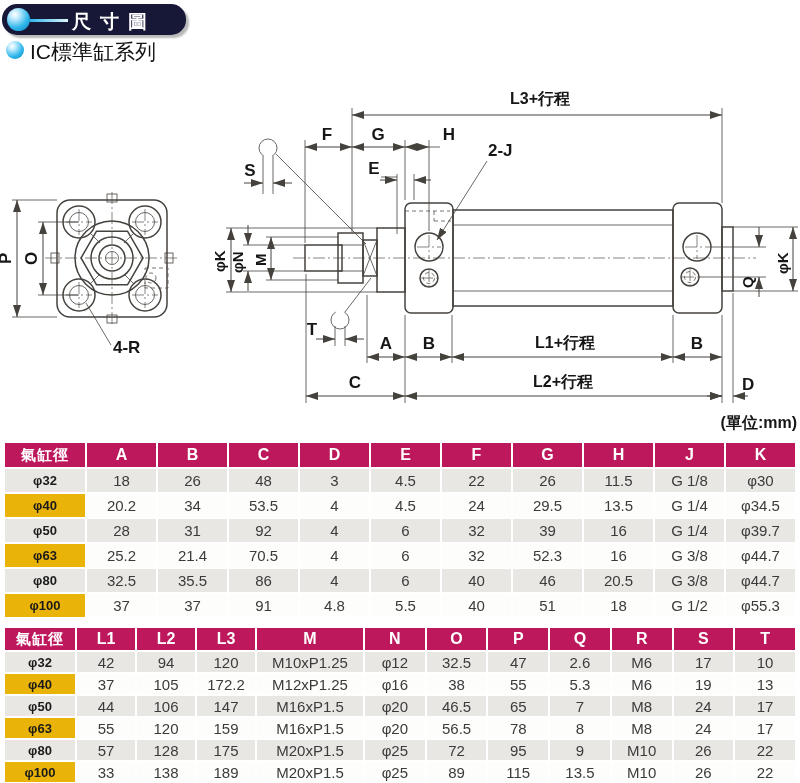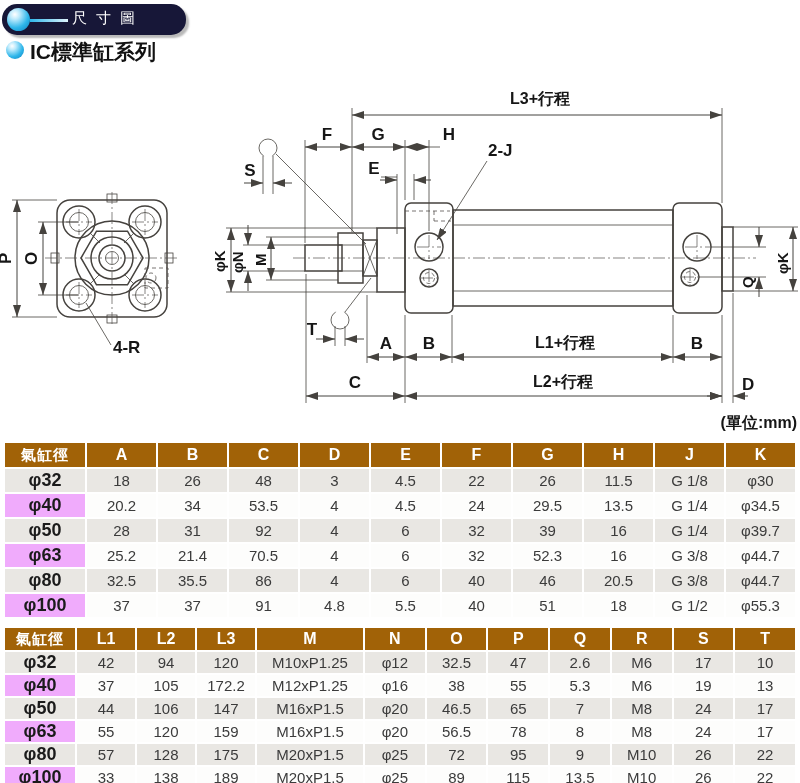--- a/index.html
+++ b/index.html
@@ -6,52 +6,52 @@
   html,body { width:800px; height:783px; background:#fff; font-family:"Liberation Sans", sans-serif; overflow:hidden; }
 
   
   .badge { position:absolute; left:2px; top:4px; width:184px; height:31px;
            background:#171738; border-radius:15px 15px 15px 15px;
            box-shadow:3px 3px 2px #b9b9b9; }
   .ball { display:inline-block; border-radius:50%;
           background:radial-gradient(circle at 34% 28%, #ffffff 0%, #bdeafc 22%, #2eb6ea 60%, #0d7fbd 100%); }
   .badge .ball { position:absolute; left:5px; top:4px; width:23px; height:23px; }
   .badge-line { position:absolute; left:28px; top:15px; width:38px; height:3px; background:linear-gradient(90deg,#2eb6ea,#dff4fd); }
-  .badge-text { position:absolute; left:70px; top:5px; color:#fff; font-weight:normal; font-size:15px; letter-spacing:9px; white-space:nowrap; }
+  .badge-text { position:absolute; left:70px; top:5px; color:#fff; font-weight:bold; font-size:19px; letter-spacing:9px; white-space:nowrap; }
 
   .series { position:absolute; left:6px; top:38px; height:26px; }
   .series .ball { position:absolute; left:0; top:3px; width:18px; height:18px; }
-  .series-title { position:absolute; left:24px; top:0; font-size:21px; font-weight:bold; color:#121212; white-space:nowrap; }
+  .series-title { position:absolute; left:24px; top:0; font-size:21px; font-weight:normal; color:#121212; white-space:nowrap; }
 
   
   #drawing { position:absolute; left:0; top:82px; }
   .out   { fill:none; stroke:#45423e; stroke-width:1.5; }
   .thin  { fill:none; stroke:#45423e; stroke-width:0.8; }
   .dim   { fill:none; stroke:#45423e; stroke-width:1; }
   .cl    { fill:none; stroke:#55524e; stroke-width:0.7; stroke-dasharray:12 3 2 3; }
   .hid   { fill:none; stroke:#55524e; stroke-width:0.8; stroke-dasharray:4 3; }
   .lbl   { font-weight:bold; font-size:17px; fill:#161616; }
   .lblS  { font-weight:bold; font-size:15px; fill:#161616; }
   .lblC  { font-weight:bold; font-size:16px; fill:#161616; }
   .mid   { text-anchor:middle; }
   .endA  { text-anchor:end; }
 
   
   table { border-collapse:collapse; table-layout:fixed; width:794px; }
   #table1 { position:absolute; left:3px; top:441px; }
   #table2 { position:absolute; left:3px; top:626px; }
-  th { background:#a16207; color:#fff; font-weight:bold; font-size:16px; height:26px; border:2px solid #fff; text-align:center; }
+  th { background:#be185d; color:#fff; font-weight:bold; font-size:16px; height:26px; border:2px solid #fff; text-align:center; }
   #table2 th { height:24px; }
   th:first-child { font-size:15px; letter-spacing:1px; }
   td { text-align:center; font-size:15px; color:#3b3b3b; height:25px; border:2px solid #fff; }
   #table2 td { height:22px; }
   tr.odd  td { background:#e9e7e3; }
   tr.even td { background:#fdfdfc; }
-  td:first-child { font-weight:bold; color:#1b1b1b; font-size:18px; background:#e9e7e3; }
-  tr.even td:first-child { background:#f0abfc; }
+  td:first-child { font-weight:bold; color:#1b1b1b; font-size:13px; background:#e9e7e3; }
+  tr.even td:first-child { background:#eab308; }
 </style>
 </head>
 <body>
 
 <div class="badge">
   <span class="ball"></span>
   <span class="badge-line"></span>
   <span class="badge-text">尺寸圖</span>
 </div>
 <div class="series">

